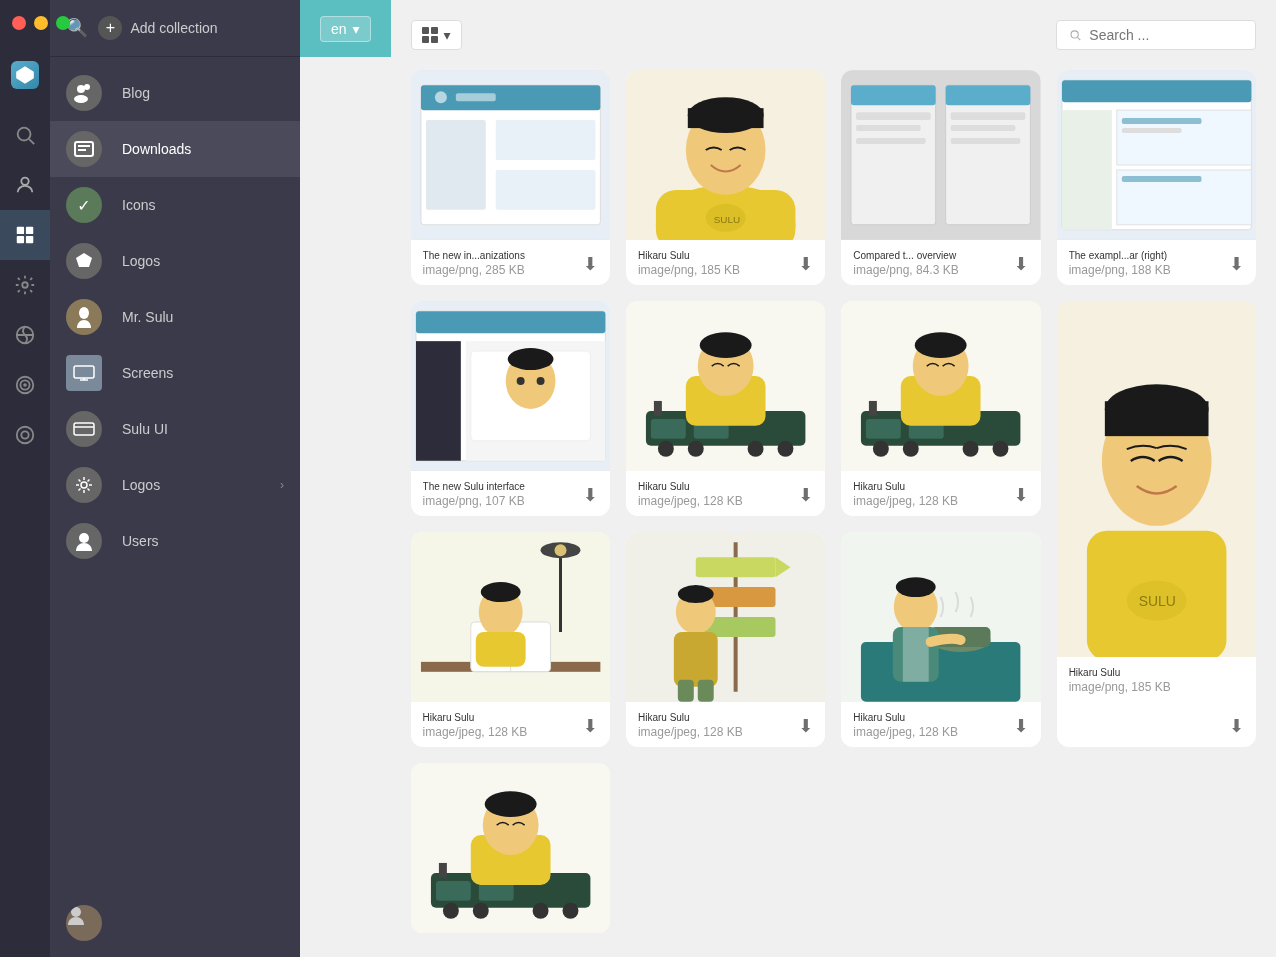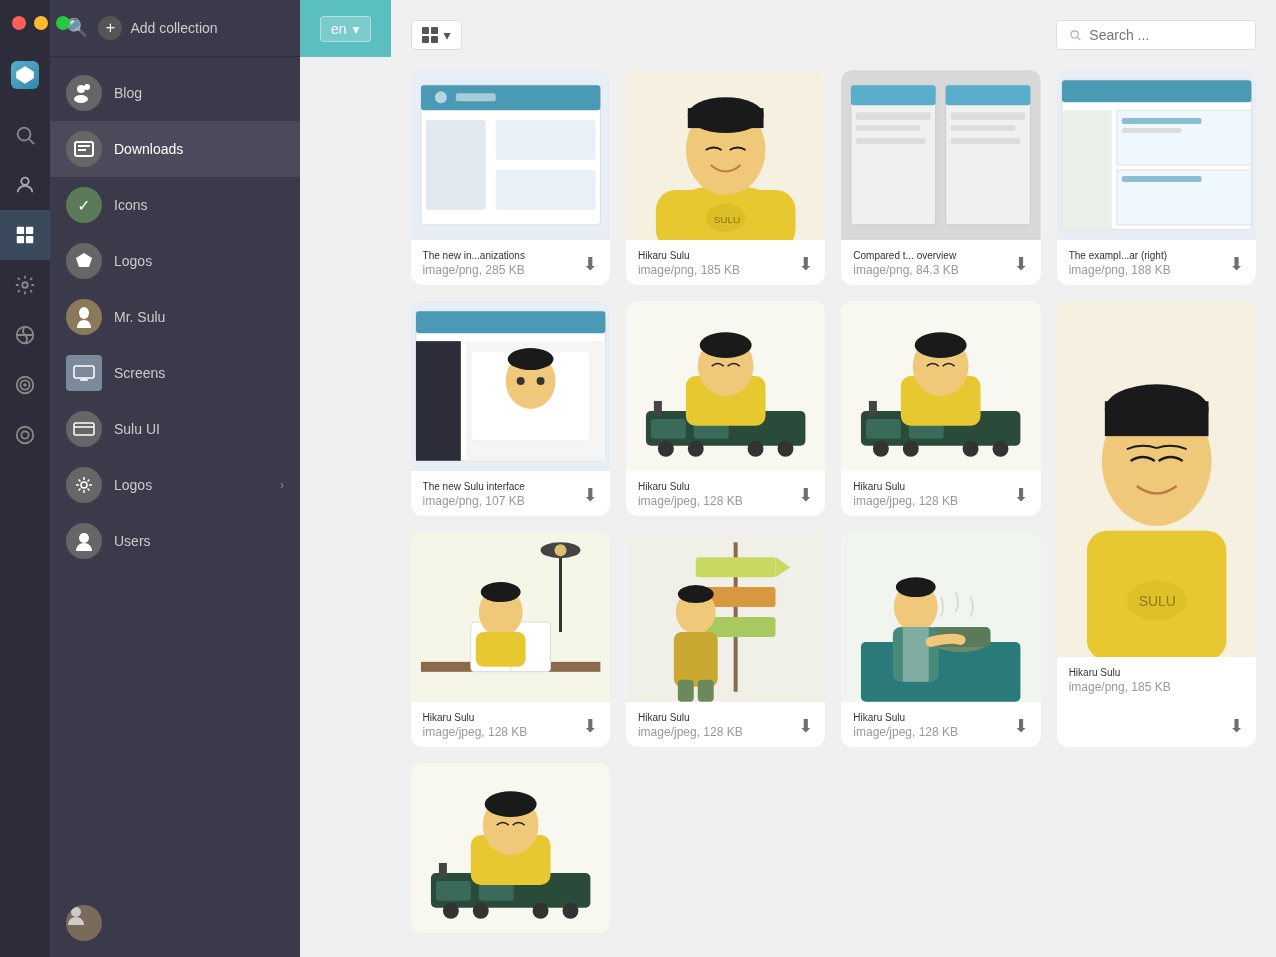--- a/index.html
+++ b/index.html
@@ -18,21 +18,21 @@
     .icon-bar-item.active { background: #3a4a5c; color: #fff; }
     .icon-bar-item svg { width: 22px; height: 22px; }
 
     
     .sidebar { width: 250px; background: #3a3a4a; display: flex; flex-direction: column; flex-shrink: 0; padding-top: 0; }
     .sidebar-header { height: 57px; display: flex; align-items: center; padding: 0 16px; gap: 10px; border-bottom: 1px solid #2c2c3a; }
     .sidebar-add-btn { display: flex; align-items: center; gap: 8px; color: #ccc; font-size: 14px; cursor: pointer; }
     .sidebar-add-icon { width: 24px; height: 24px; background: #555; border-radius: 50%; display: flex; align-items: center; justify-content: center; color: #fff; font-size: 16px; }
 
     .sidebar-items { flex: 1; overflow-y: auto; padding: 8px 0; }
-    .sidebar-item { display: flex; align-items: center; padding: 10px 16px; gap: 12px; cursor: pointer; color: #ccc; font-size: 14px; }
+    .sidebar-item { display: flex; align-items: center; padding: 10px 16px; gap: 20px; cursor: pointer; color: #ccc; font-size: 14px; }
     .sidebar-item.active { background: #4a4a5a; color: #fff; }
     .sidebar-item .avatar { width: 36px; height: 36px; border-radius: 50%; background: #666; overflow: hidden; display: flex; align-items: center; justify-content: center; flex-shrink: 0; }
     .sidebar-item .check-icon { width: 36px; height: 36px; border-radius: 50%; background: #5a7a5a; display: flex; align-items: center; justify-content: center; color: #fff; font-size: 16px; flex-shrink: 0; }
     .sidebar-item-label { flex: 1; }
     .sidebar-item .arrow { color: #888; font-size: 12px; }
 
     
     .sidebar-footer { padding: 16px; display: flex; align-items: center; }
     .sidebar-footer .avatar { width: 36px; height: 36px; border-radius: 50%; background: #888; overflow: hidden; }
 

